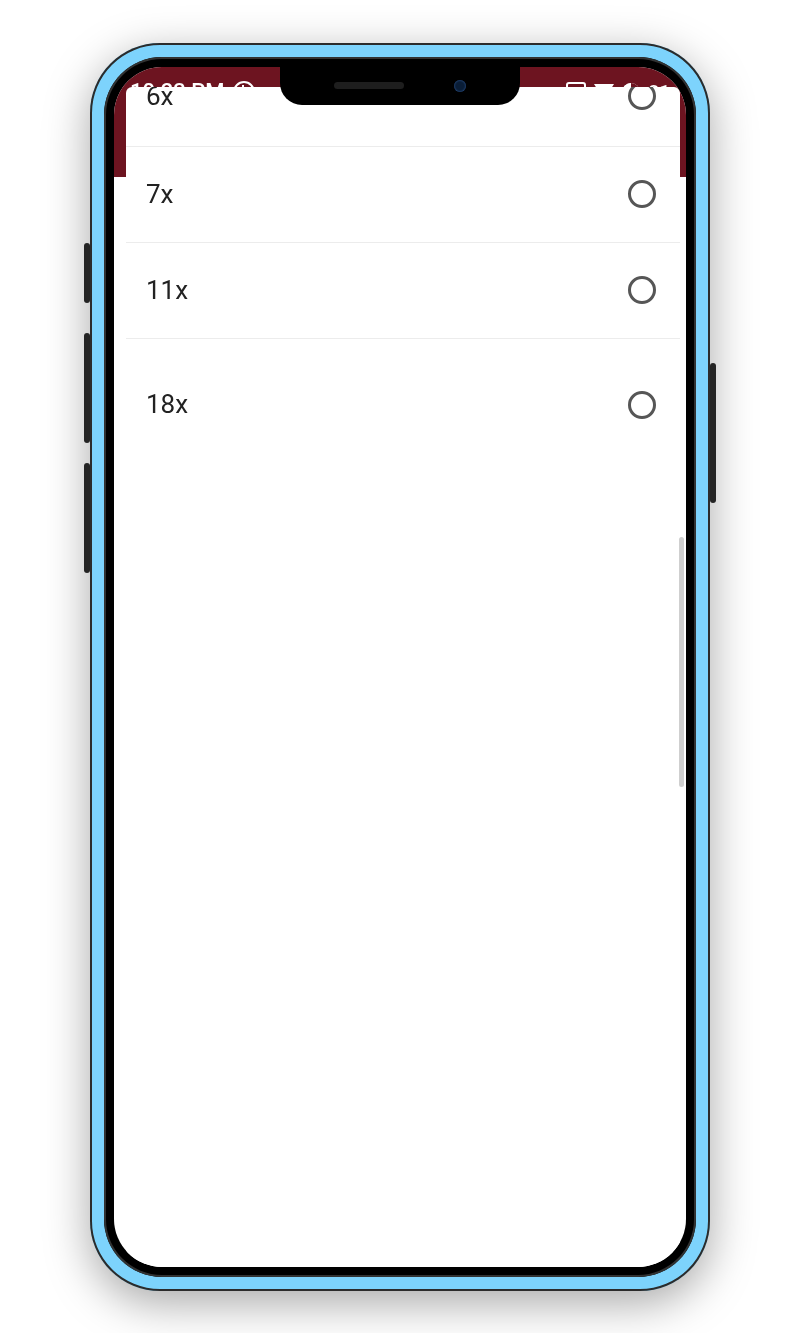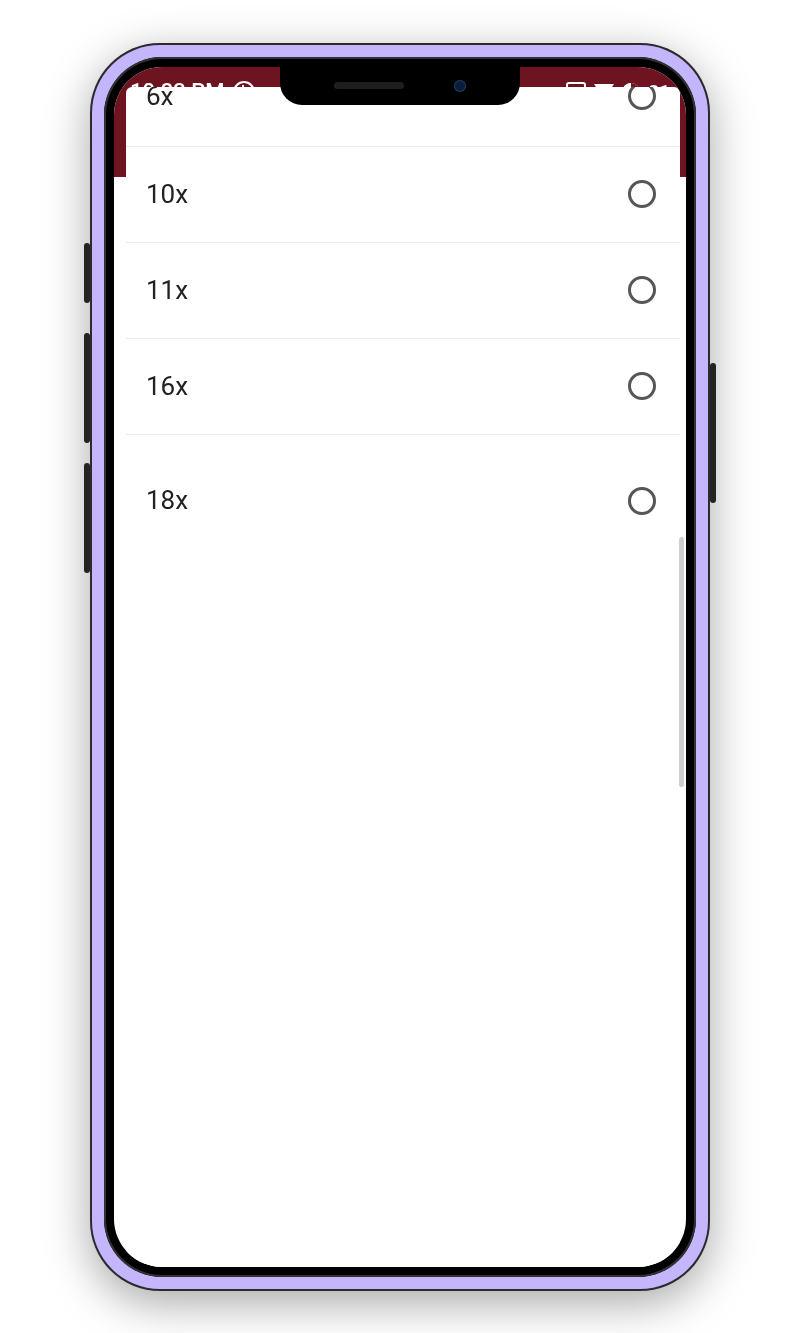--- a/index.html
+++ b/index.html
@@ -18,21 +18,21 @@
     width:800px;height:1333px;
     display:flex;align-items:center;justify-content:center;
     font-family:Roboto,-apple-system,Helvetica,Arial,sans-serif;
   }
 
   
   .device{
     position:relative;
     width:var(--device-w);height:var(--device-h);
     border-radius:70px;
-    background:#c4b5fd;
+    background:#7dd3fc;
     padding:14px;                       
     box-sizing:border-box;
     box-shadow:
       0 12px 45px rgba(0,0,0,.35),
       inset 0 0 0 2px #2b2b2b;
   }
   .bezel{
     position:relative;
     width:100%;height:100%;
     border-radius:58px;
@@ -180,29 +180,25 @@
       <div class="maroon-bleed"></div>
 
       <div class="content-wrap">
         <div class="list">
 
           <div class="row clip-top">
             <span class="label">6x</span>
             <span class="radio"></span>
           </div>
           <div class="row">
-            <span class="label">10x</span>
+            <span class="label">7x</span>
             <span class="radio"></span>
           </div>
           <div class="row">
             <span class="label">11x</span>
-            <span class="radio"></span>
-          </div>
-          <div class="row">
-            <span class="label">16x</span>
             <span class="radio"></span>
           </div>
           <div class="row clip-bot">
             <span class="label">18x</span>
             <span class="radio"></span>
           </div>
 
         </div>
         <div class="scroll-thumb"></div>
       </div>

